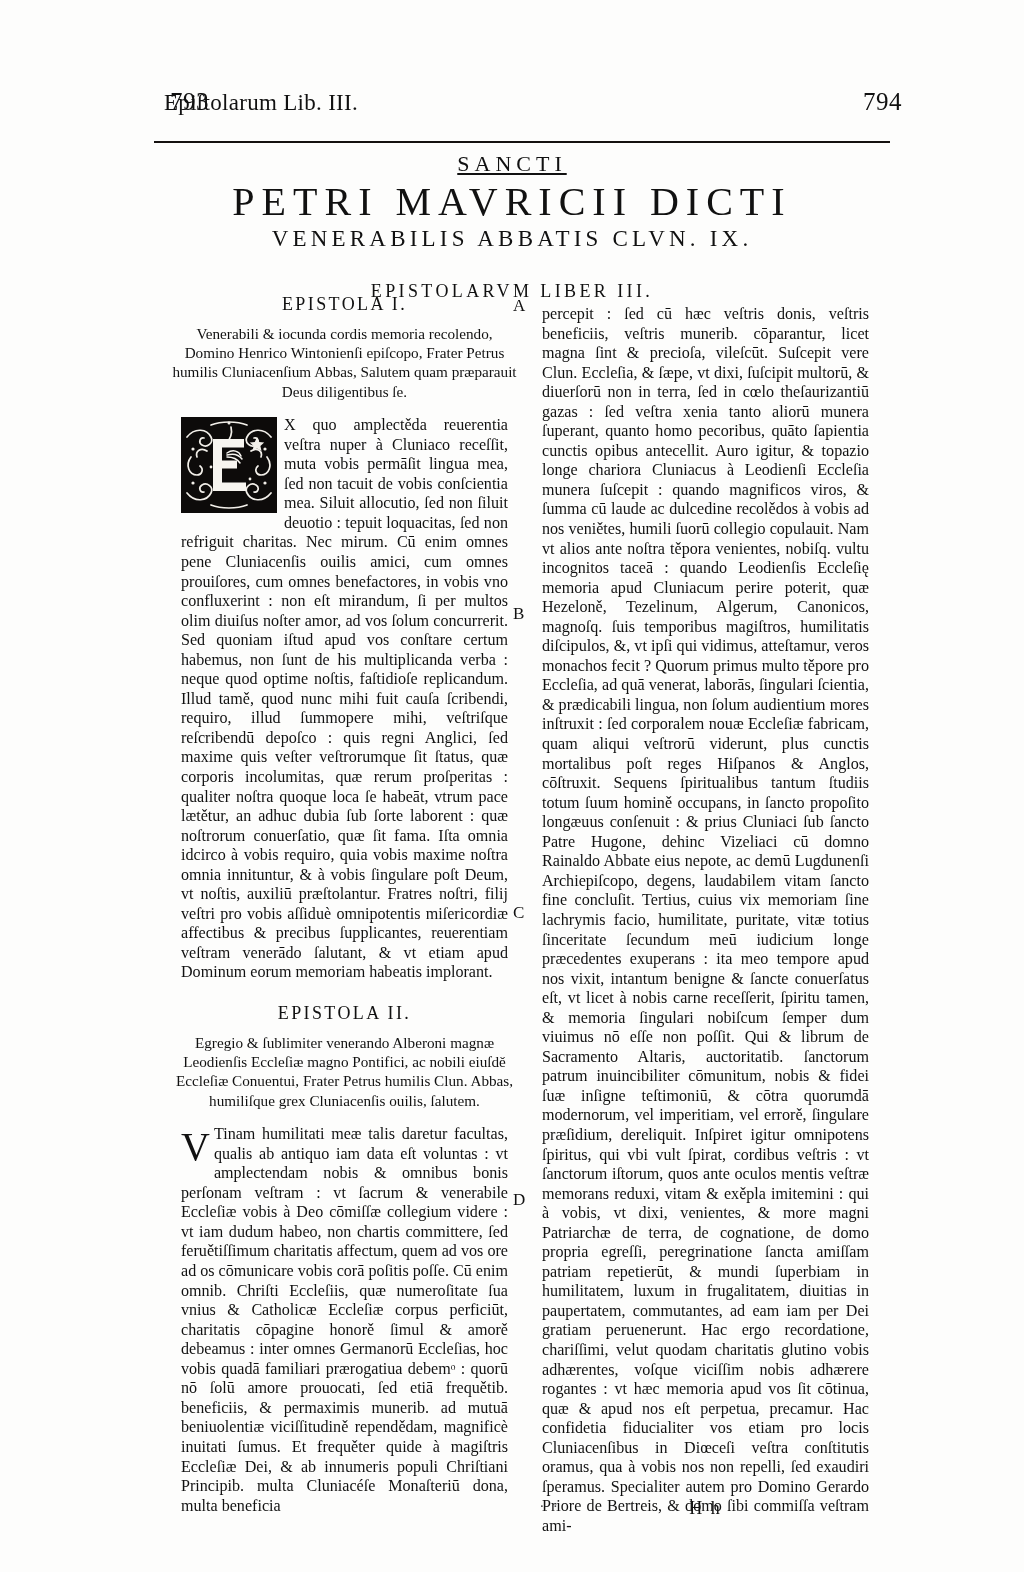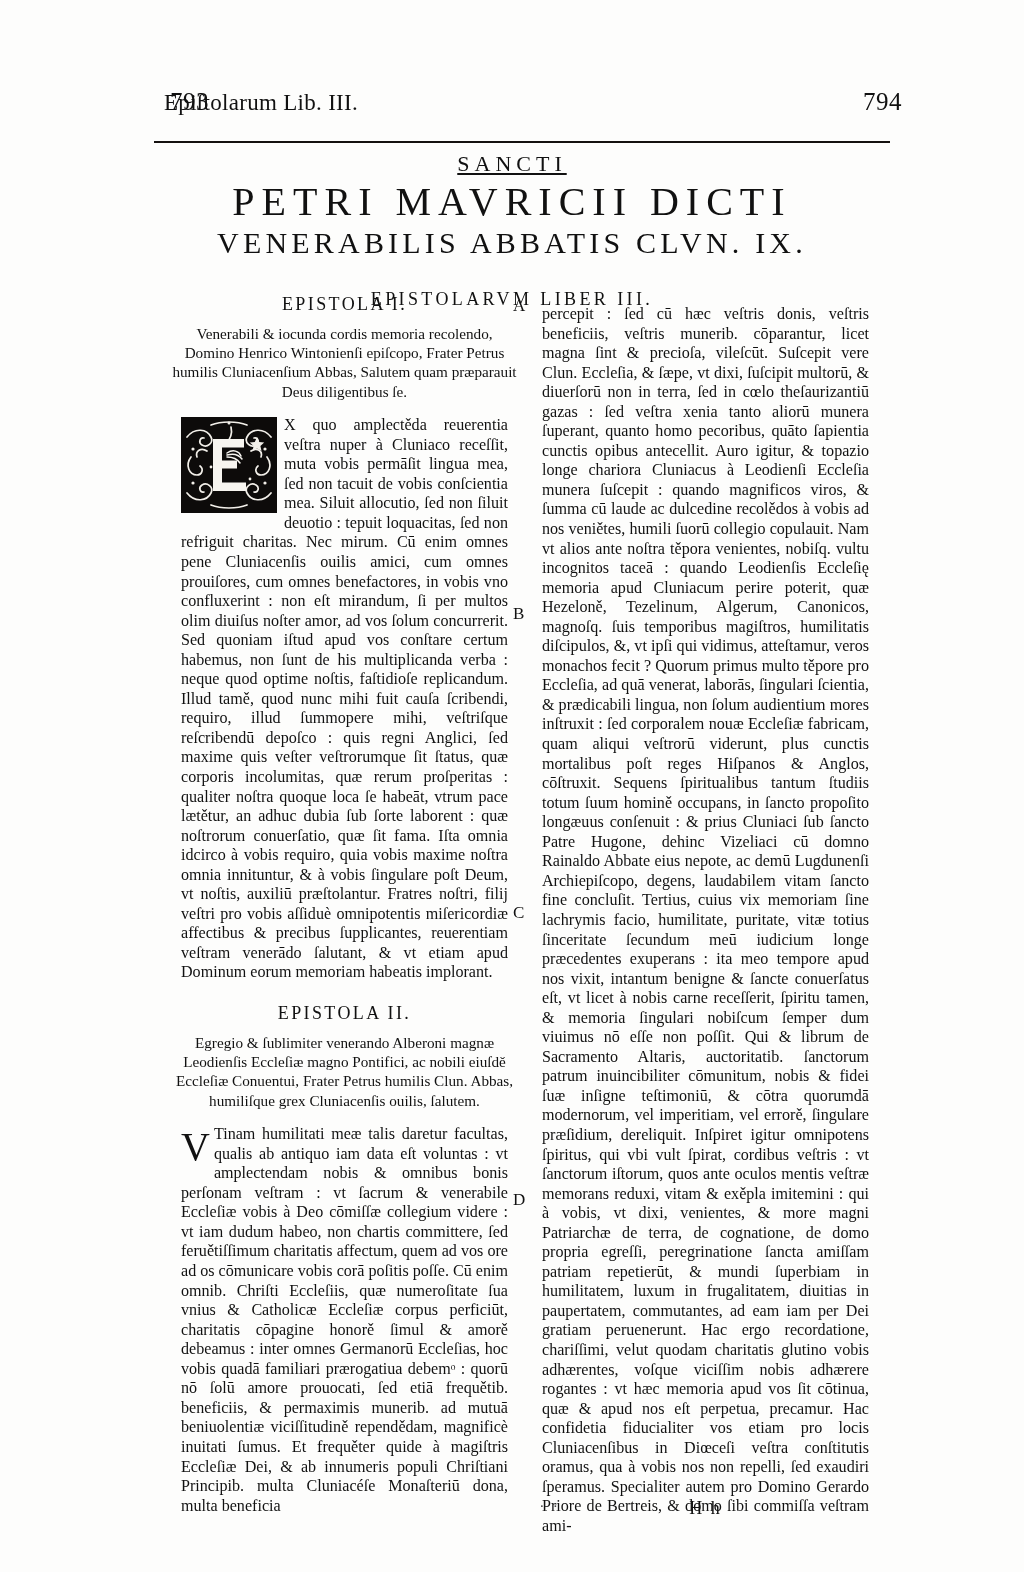--- a/index.html
+++ b/index.html
@@ -66,21 +66,21 @@
     text-decoration: underline;
   }
   .t-main {
     font-size: 40px;
     letter-spacing: 7px;
     line-height: 1.12;
     margin-top: 2px;
     white-space: nowrap;
   }
   .t-sub {
-    font-size: 30px;
+    font-size: 23px;
     letter-spacing: 4.2px;
     line-height: 1.2;
     margin-top: 1px;
   }
   .t-liber {
     font-size: 18px;
     letter-spacing: 3.4px;
     margin-top: 28px;
   }
 

